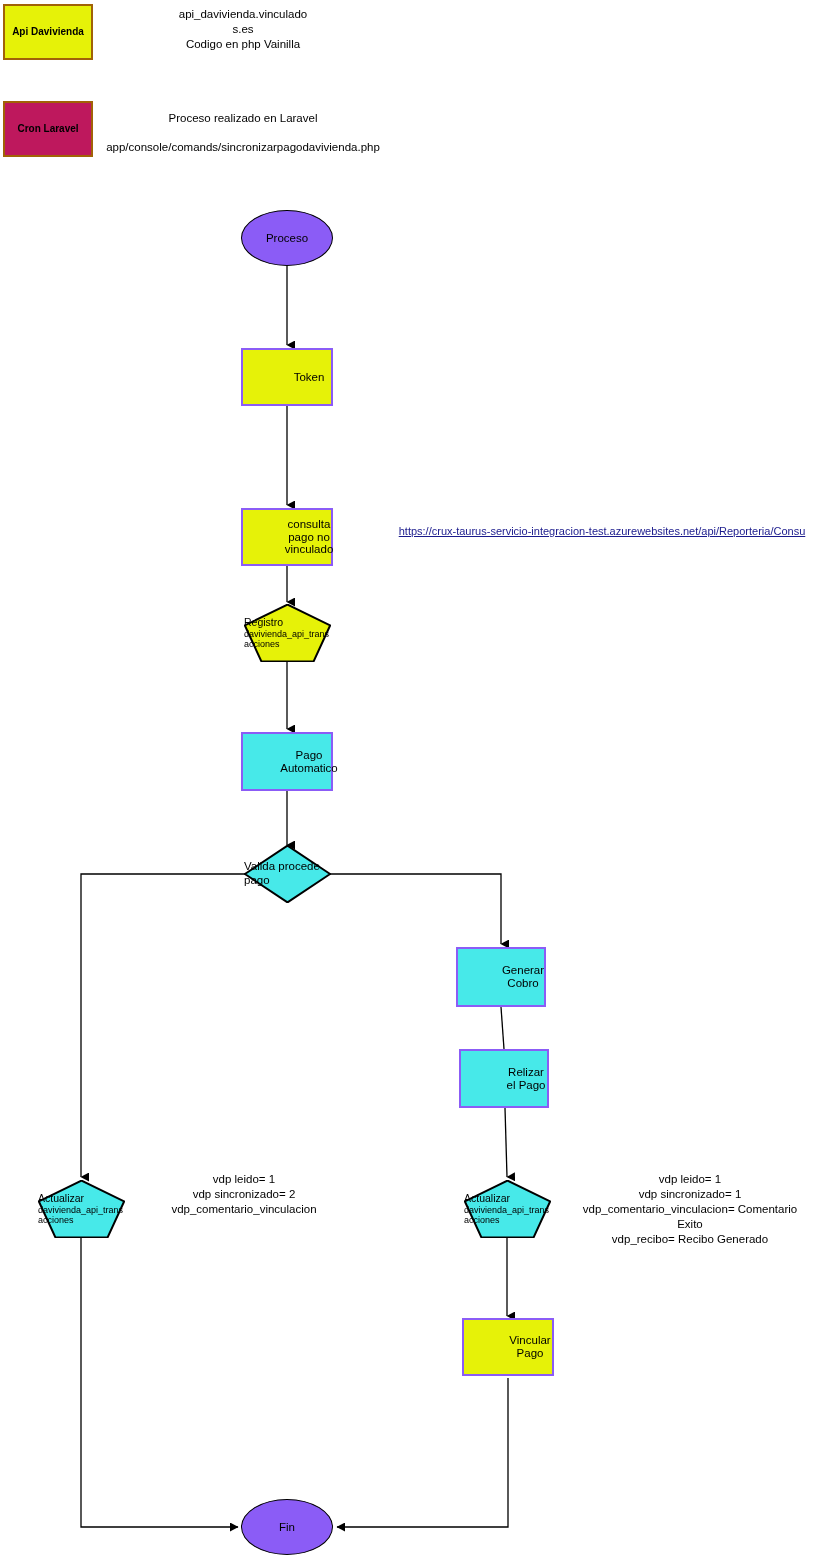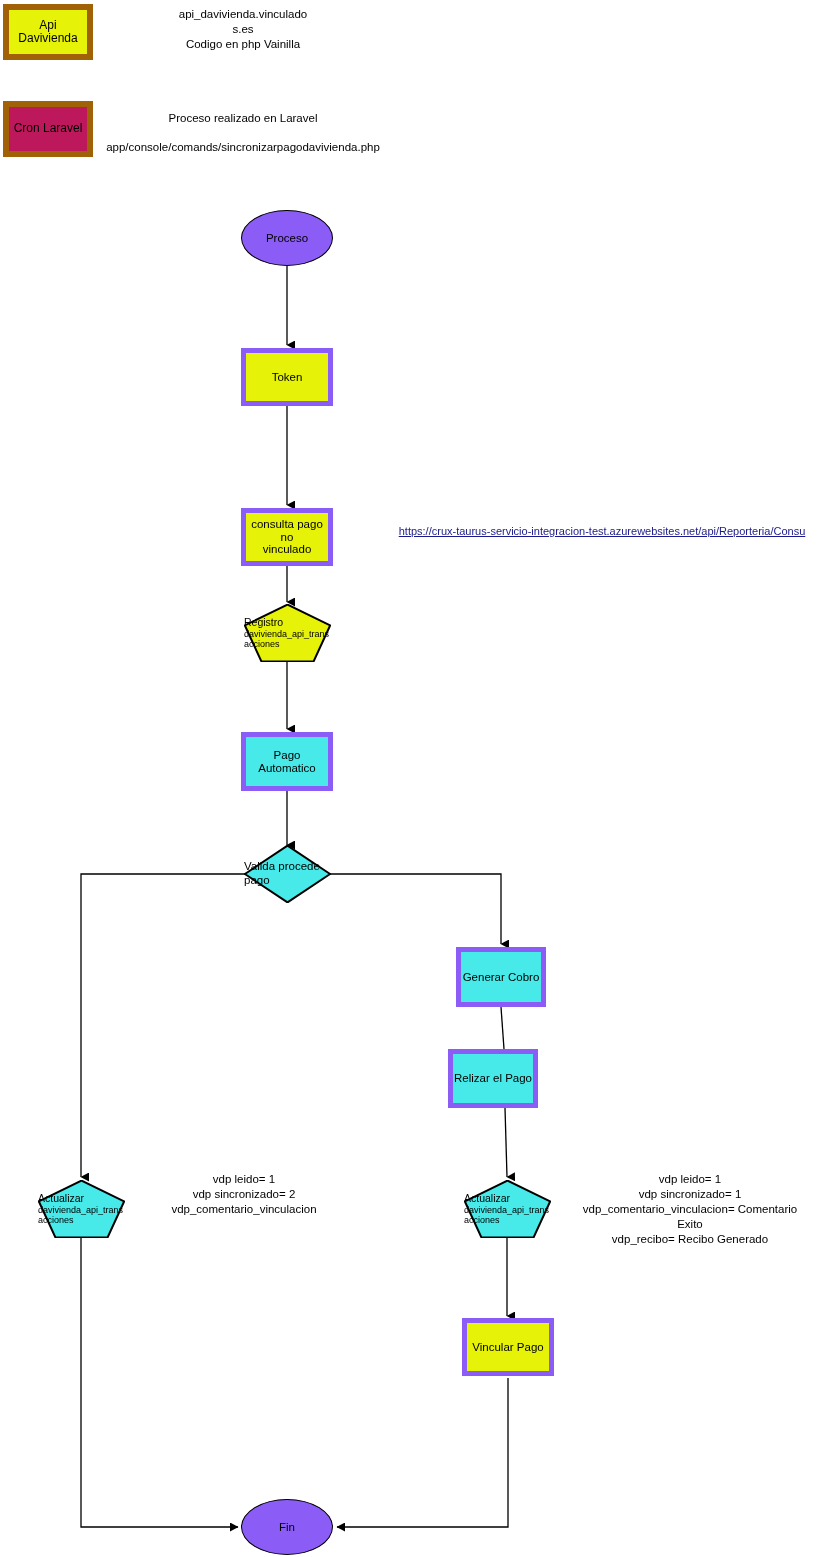--- a/index.html
+++ b/index.html
@@ -25,26 +25,28 @@
     position: absolute;
     box-sizing: border-box;
     display: flex;
     align-items: center;
     justify-content: center;
     text-align: center;
     color: #000000;
     line-height: 1.12;
   }
   .box {
-    border: 5px solid #8b5cf6;
+    border: 2px solid #8b5cf6;
     font-size: 11.5px;
+    padding-left: 44px;
   }
   .legend-box {
-    border: 6px solid #a16207;
-    font-size: 12px;
+    border: 2px solid #a16207;
+    font-size: 10px;
+    font-weight: bold;
   }
   .fill-yellow { background: #e6f208; }
   .fill-cyan   { background: #47e9e9; }
   .fill-purple { background: #be185d; }
 
   .ellipse {
     border: 1px solid #000000;
     border-radius: 50%;
     background: #8b5cf6;
     font-size: 11.5px;
@@ -202,21 +204,21 @@
   <div class="penta-label" style="font-size:11.5px; width:115%;">
     <span>Valida procede</span><br>
     <span>pago</span>
   </div>
 </div>
 
 <div class="node box fill-cyan" style="left:456px; top:947px; width:90px; height:60px;">
   <span>Generar Cobro</span>
 </div>
 
-<div class="node box fill-cyan" style="left:448px; top:1049px; width:90px; height:59px;">
+<div class="node box fill-cyan" style="left:459px; top:1049px; width:90px; height:59px;">
   <span>Relizar el Pago</span>
 </div>
 
 <div class="penta-wrap" style="left:464px; top:1180px; width:87px; height:58px;">
   <svg class="penta-shape" viewBox="0 0 100 100" preserveAspectRatio="none">
     <polygon points="50,1 99,37 80,99 20,99 1,37" fill="#47e9e9" stroke="#000000" stroke-width="2" vector-effect="non-scaling-stroke"></polygon>
   </svg>
   <div class="penta-label">
     <span class="ttl">Actualizar</span><br>
     <span>davivienda_api_transacciones</span>

